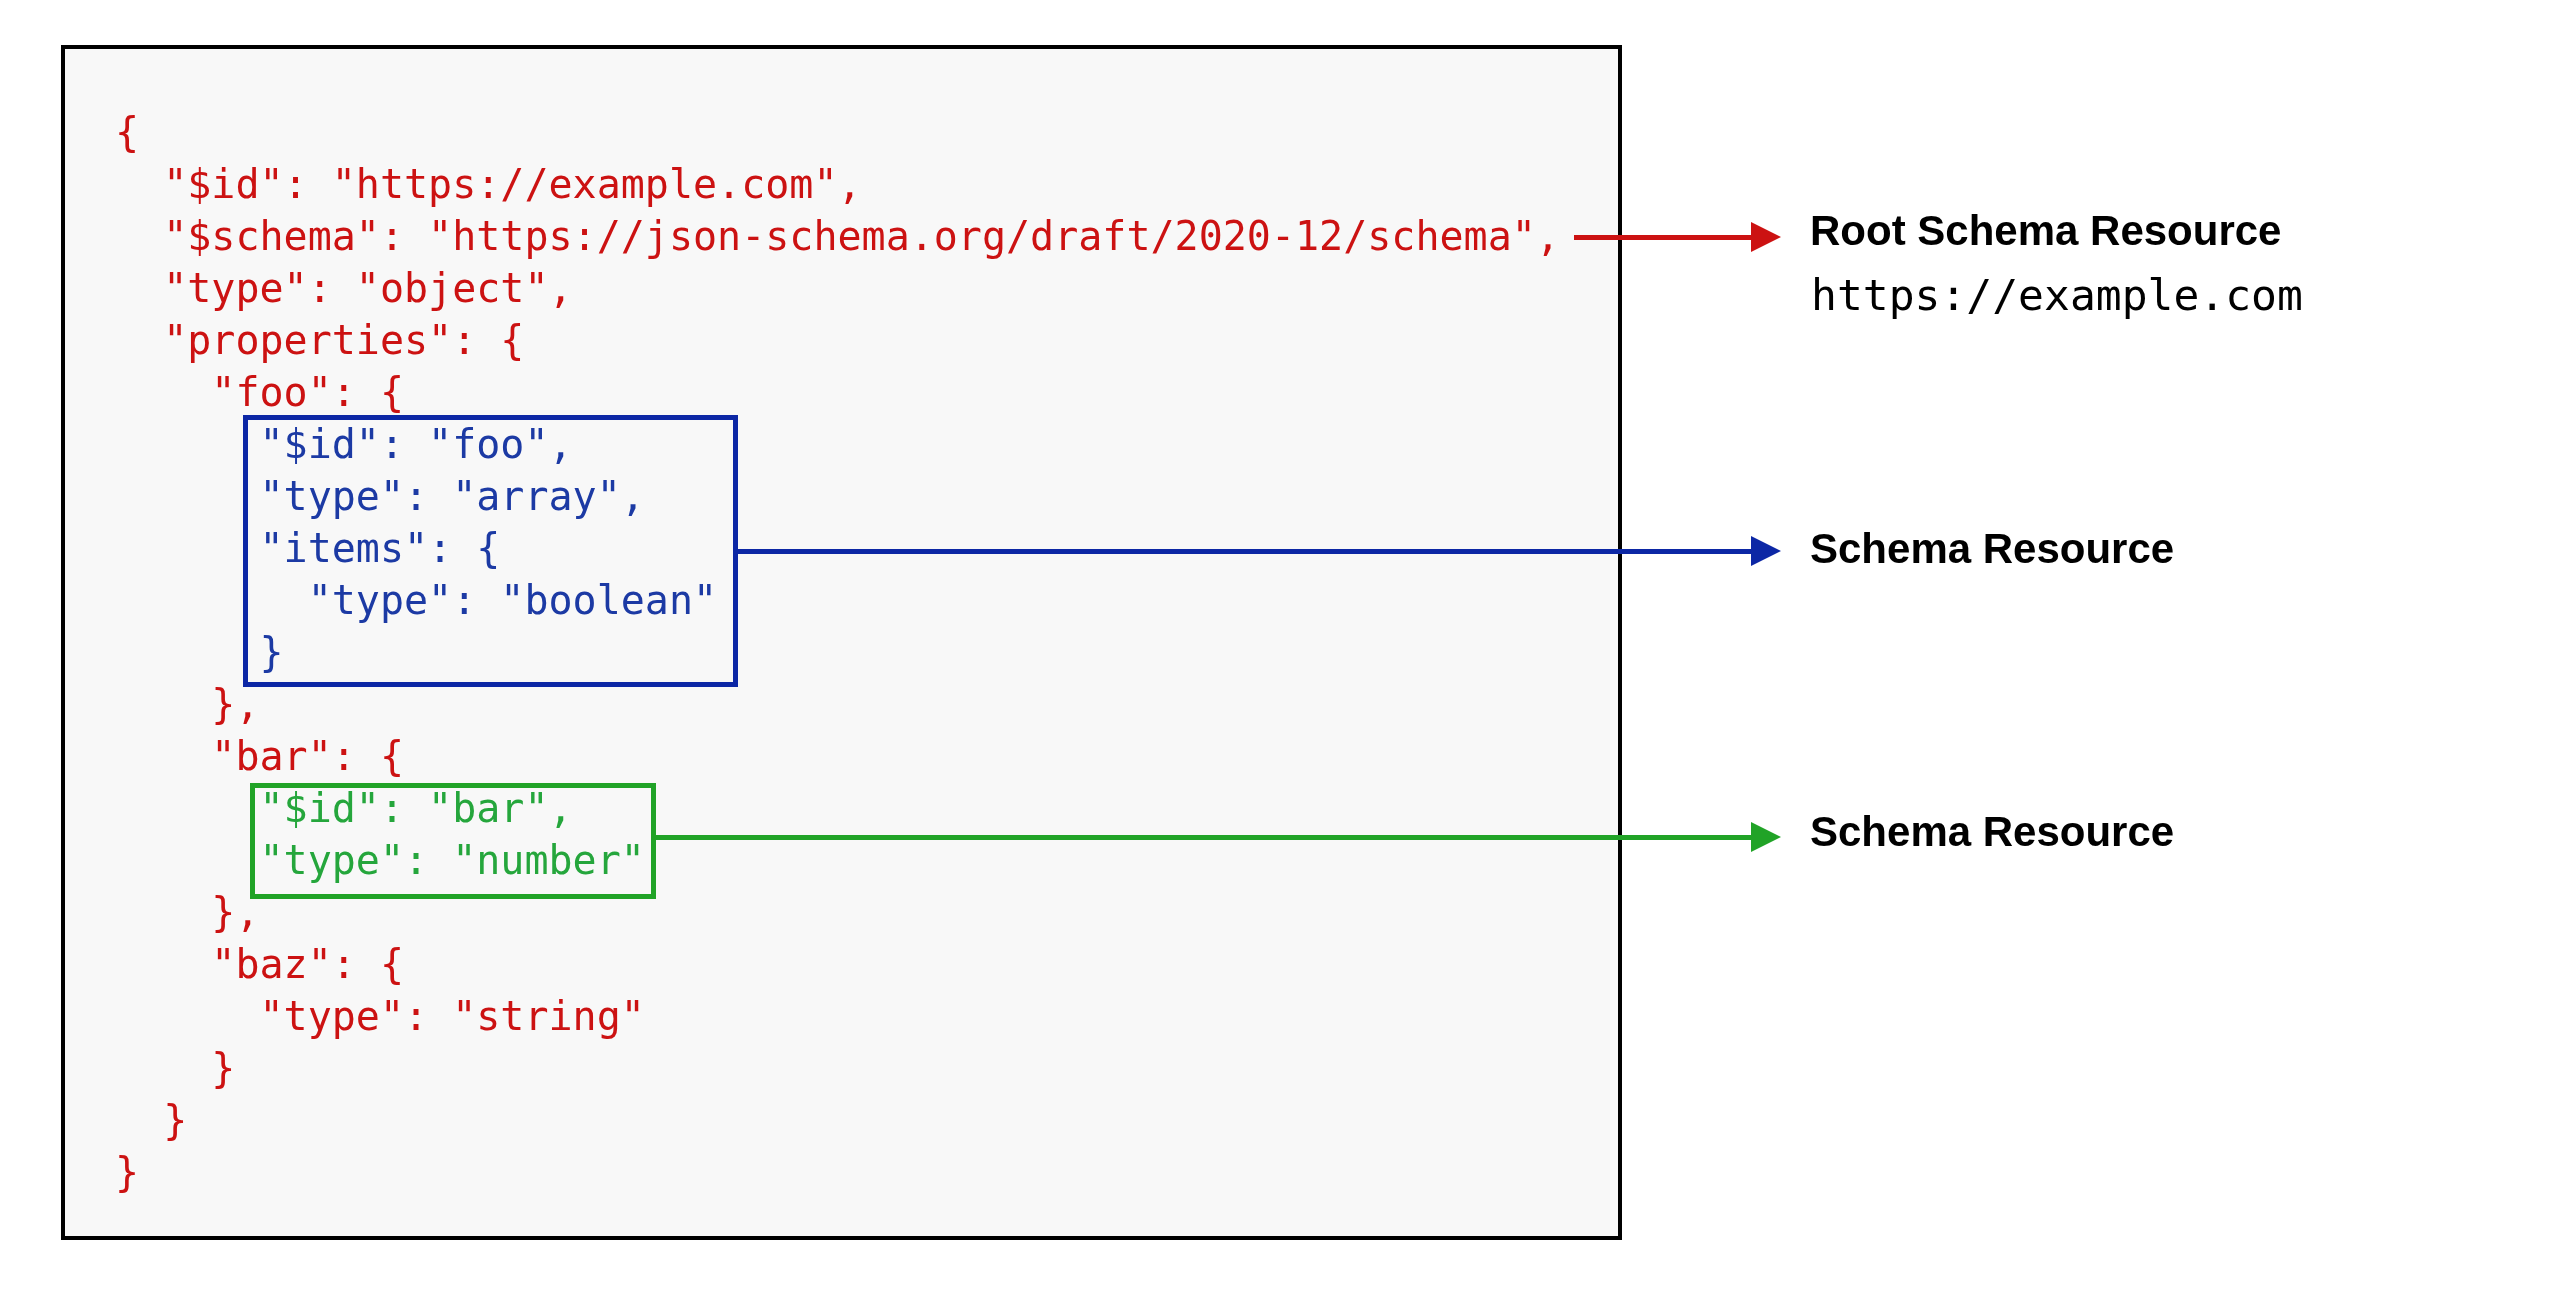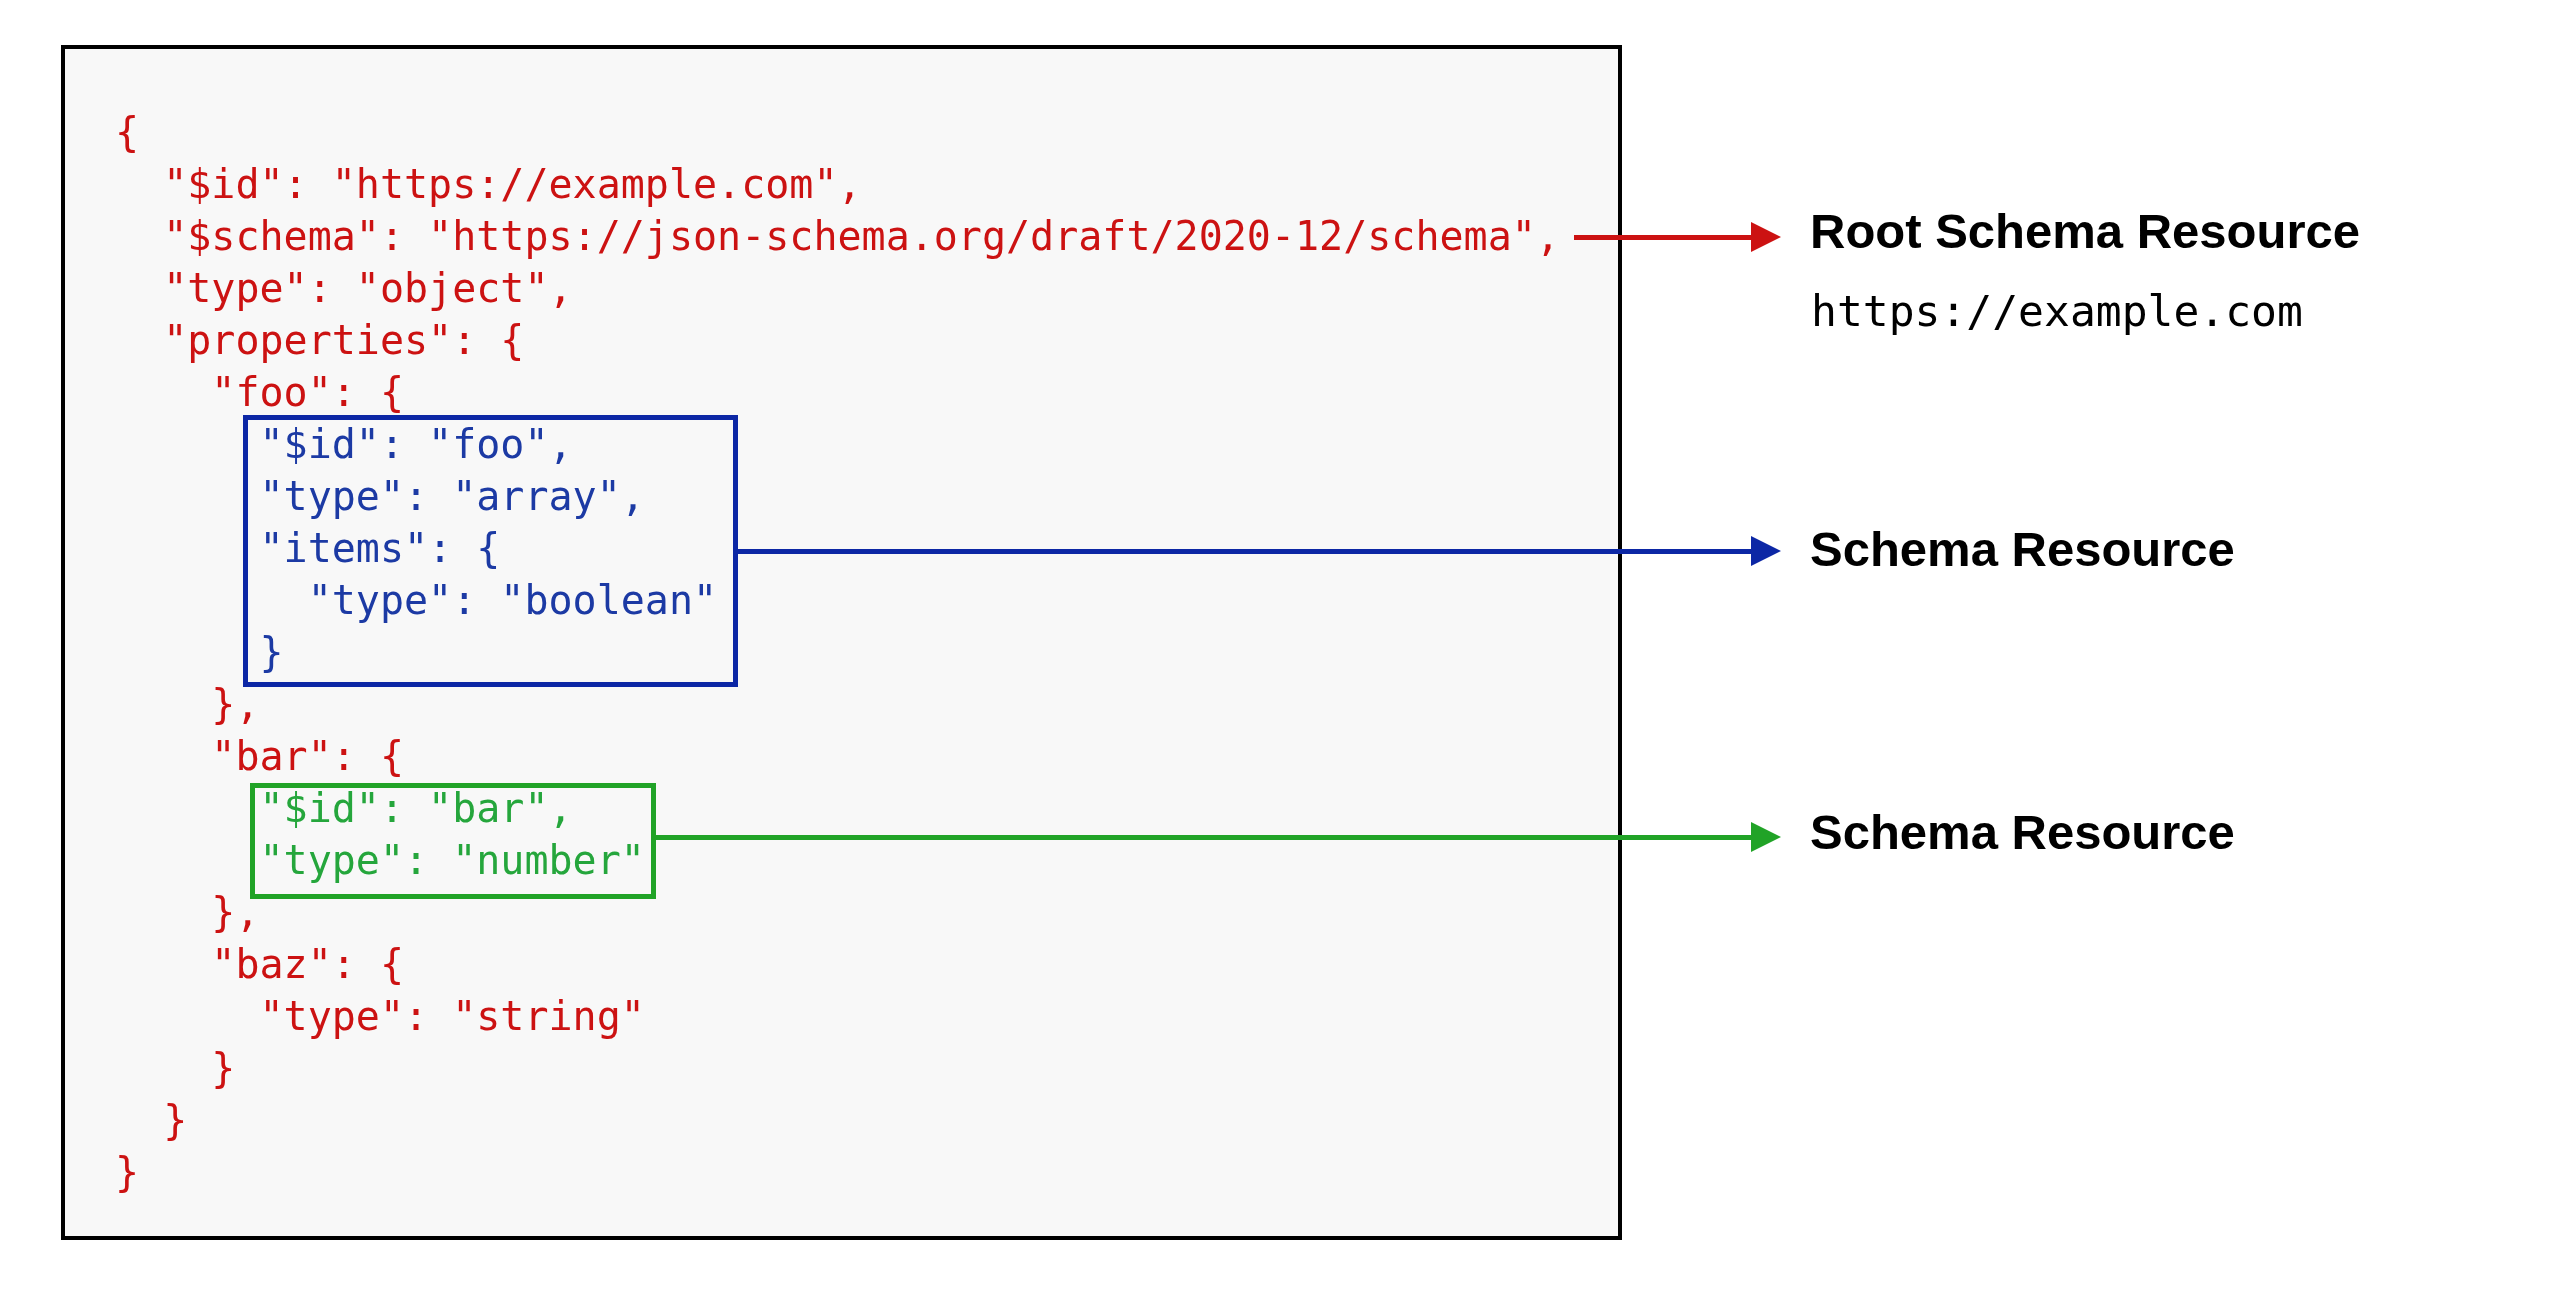--- a/index.html
+++ b/index.html
@@ -61,35 +61,35 @@
   .blue-head  { left: 1751px; top: 536px;  border-left: 30px solid var(--blue); }
   .green-line { left: 656px;  top: 835px; width: 1098px; background: var(--green); }
   .green-head { left: 1751px; top: 822px; border-left: 30px solid var(--green); }
 
   
   .ann-title {
     position: absolute;
     left: 1810px;
     font-family: "Liberation Sans", sans-serif;
     font-weight: bold;
-    font-size: 49px;
+    font-size: 42px;
     line-height: 66px;
     color: #000000;
     white-space: nowrap;
   }
   .ann-url {
     position: absolute;
     left: 1811px;
     font-family: "DejaVu Sans Mono", monospace;
     font-size: 43px;
     line-height: 50px;
     color: #000000;
     white-space: nowrap;
   }
-  .t1 { top: 198px; }  .u1 { top: 286px; }
+  .t1 { top: 198px; }  .u1 { top: 270px; }
   .t2 { top: 516px; }  .u2 { top: 610px; }
   .t3 { top: 799px; } .u3 { top: 892px; }
 </style>
 </head>
 <body>
 
 <div class="stage">
 
   <div class="panel"></div>
 

